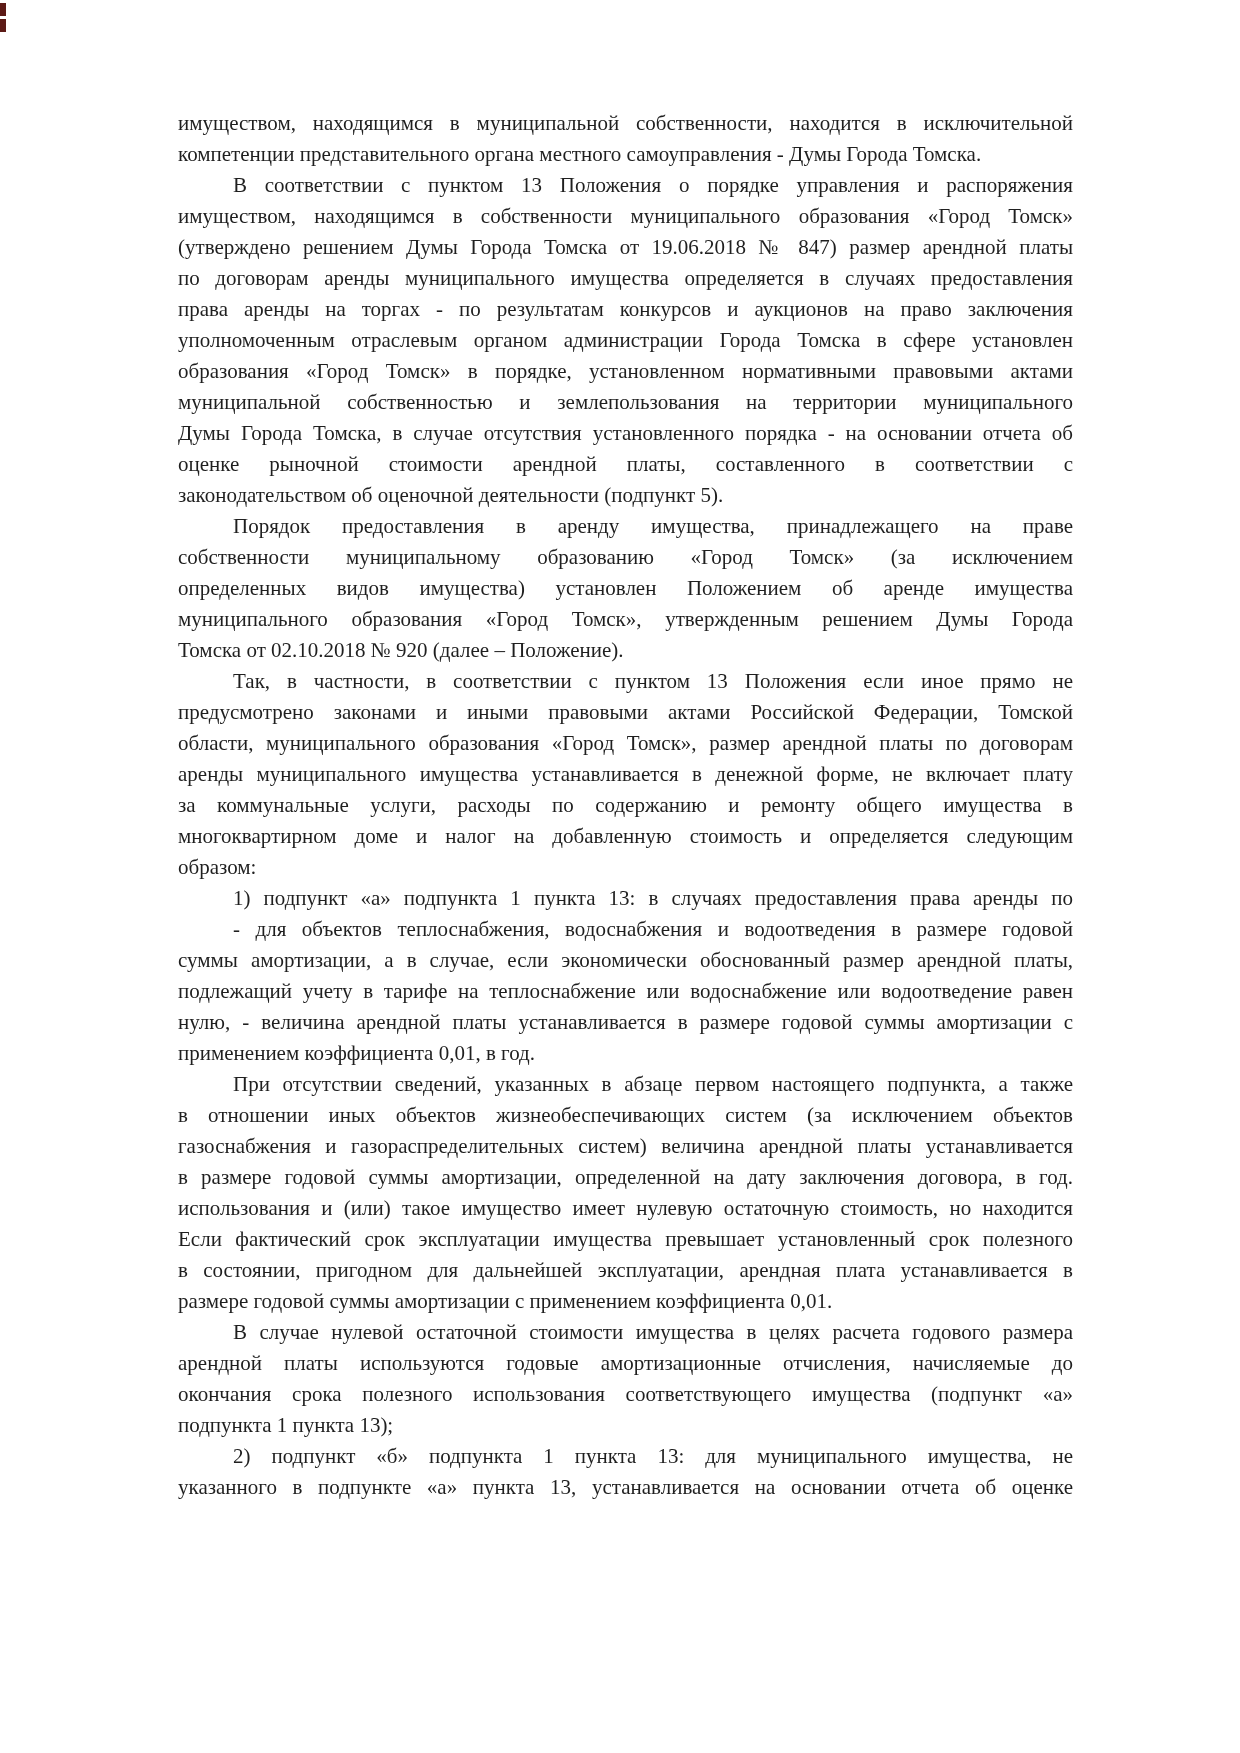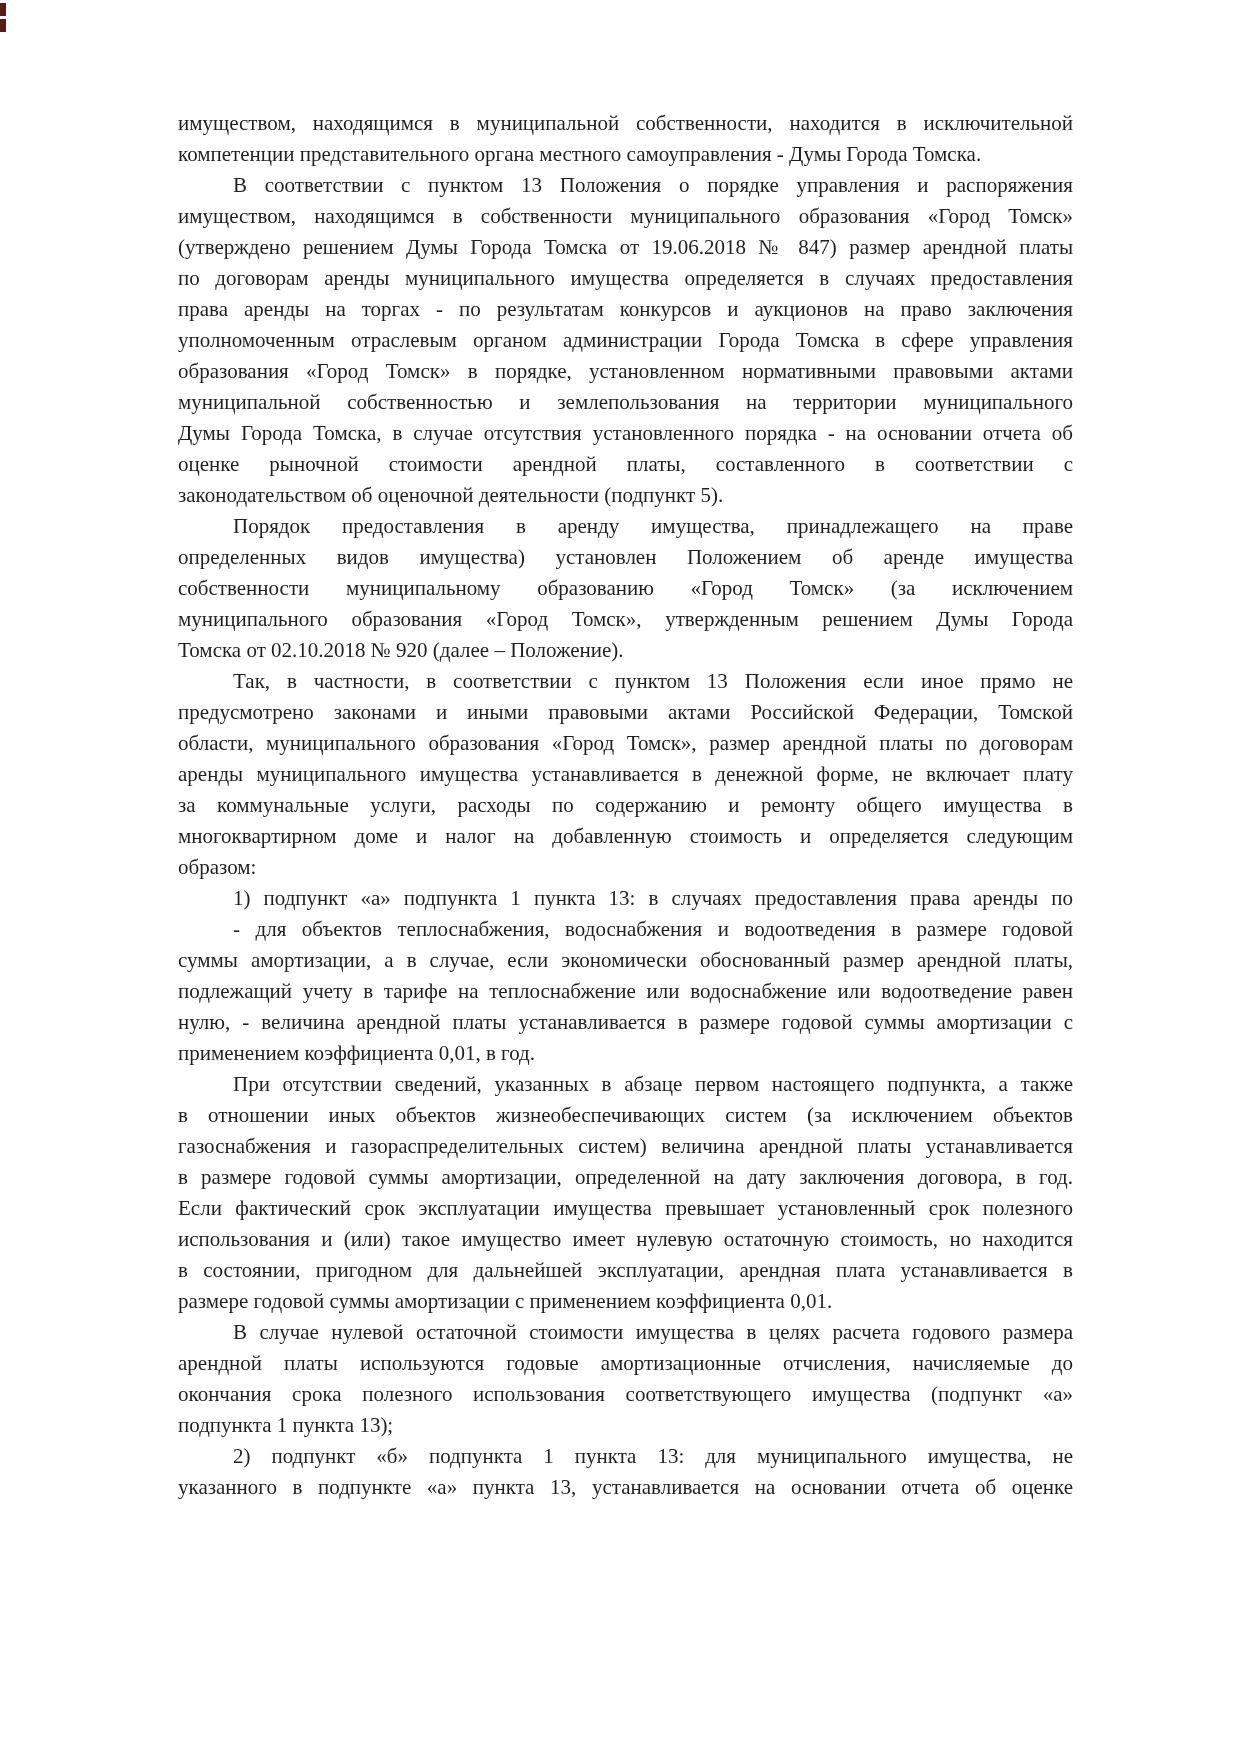--- a/index.html
+++ b/index.html
@@ -58,31 +58,31 @@
       <div class="para">
         <div class="line">имуществом, находящимся в муниципальной собственности, находится в исключительной</div>
         <div class="line end">компетенции представительного органа местного самоуправления - Думы Города Томска.</div>
       </div>
       <div class="para">
         <div class="line first">В соответствии с пунктом 13 Положения о порядке управления и распоряжения</div>
         <div class="line">имуществом, находящимся в собственности муниципального образования «Город Томск»</div>
         <div class="line">(утверждено решением Думы Города Томска от 19.06.2018 № 847) размер арендной платы</div>
         <div class="line">по договорам аренды муниципального имущества определяется в случаях предоставления</div>
         <div class="line">права аренды на торгах - по результатам конкурсов и аукционов на право заключения</div>
-        <div class="line">уполномоченным отраслевым органом администрации Города Томска в сфере управления</div>
+        <div class="line">уполномоченным отраслевым органом администрации Города Томска в сфере установлен</div>
         <div class="line">образования «Город Томск» в порядке, установленном нормативными правовыми актами</div>
         <div class="line">муниципальной собственностью и землепользования на территории муниципального</div>
         <div class="line">Думы Города Томска, в случае отсутствия установленного порядка - на основании отчета об</div>
         <div class="line">оценке рыночной стоимости арендной платы, составленного в соответствии с</div>
         <div class="line end">законодательством об оценочной деятельности (подпункт 5).</div>
       </div>
       <div class="para">
         <div class="line first">Порядок предоставления в аренду имущества, принадлежащего на праве</div>
+        <div class="line">собственности муниципальному образованию «Город Томск» (за исключением</div>
         <div class="line">определенных видов имущества) установлен Положением об аренде имущества</div>
-        <div class="line">собственности муниципальному образованию «Город Томск» (за исключением</div>
         <div class="line">муниципального образования «Город Томск», утвержденным решением Думы Города</div>
         <div class="line end">Томска от 02.10.2018 № 920 (далее – Положение).</div>
       </div>
       <div class="para">
         <div class="line first">Так, в частности, в соответствии с пунктом 13 Положения если иное прямо не</div>
         <div class="line">предусмотрено законами и иными правовыми актами Российской Федерации, Томской</div>
         <div class="line">области, муниципального образования «Город Томск», размер арендной платы по договорам</div>
         <div class="line">аренды муниципального имущества устанавливается в денежной форме, не включает плату</div>
         <div class="line">за коммунальные услуги, расходы по содержанию и ремонту общего имущества в</div>
         <div class="line">многоквартирном доме и налог на добавленную стоимость и определяется следующим</div>
@@ -96,22 +96,22 @@
         <div class="line">суммы амортизации, а в случае, если экономически обоснованный размер арендной платы,</div>
         <div class="line">подлежащий учету в тарифе на теплоснабжение или водоснабжение или водоотведение равен</div>
         <div class="line">нулю, - величина арендной платы устанавливается в размере годовой суммы амортизации с</div>
         <div class="line end">применением коэффициента 0,01, в год.</div>
       </div>
       <div class="para">
         <div class="line first">При отсутствии сведений, указанных в абзаце первом настоящего подпункта, а также</div>
         <div class="line">в отношении иных объектов жизнеобеспечивающих систем (за исключением объектов</div>
         <div class="line">газоснабжения и газораспределительных систем) величина арендной платы устанавливается</div>
         <div class="line">в размере годовой суммы амортизации, определенной на дату заключения договора, в год.</div>
+        <div class="line">использования и (или) такое имущество имеет нулевую остаточную стоимость, но находится</div>
         <div class="line">Если фактический срок эксплуатации имущества превышает установленный срок полезного</div>
-        <div class="line">использования и (или) такое имущество имеет нулевую остаточную стоимость, но находится</div>
         <div class="line">в состоянии, пригодном для дальнейшей эксплуатации, арендная плата устанавливается в</div>
         <div class="line end">размере годовой суммы амортизации с применением коэффициента 0,01.</div>
       </div>
       <div class="para">
         <div class="line first">В случае нулевой остаточной стоимости имущества в целях расчета годового размера</div>
         <div class="line">арендной платы используются годовые амортизационные отчисления, начисляемые до</div>
         <div class="line">окончания срока полезного использования соответствующего имущества (подпункт «а»</div>
         <div class="line end">подпункта 1 пункта 13);</div>
       </div>
       <div class="para">

